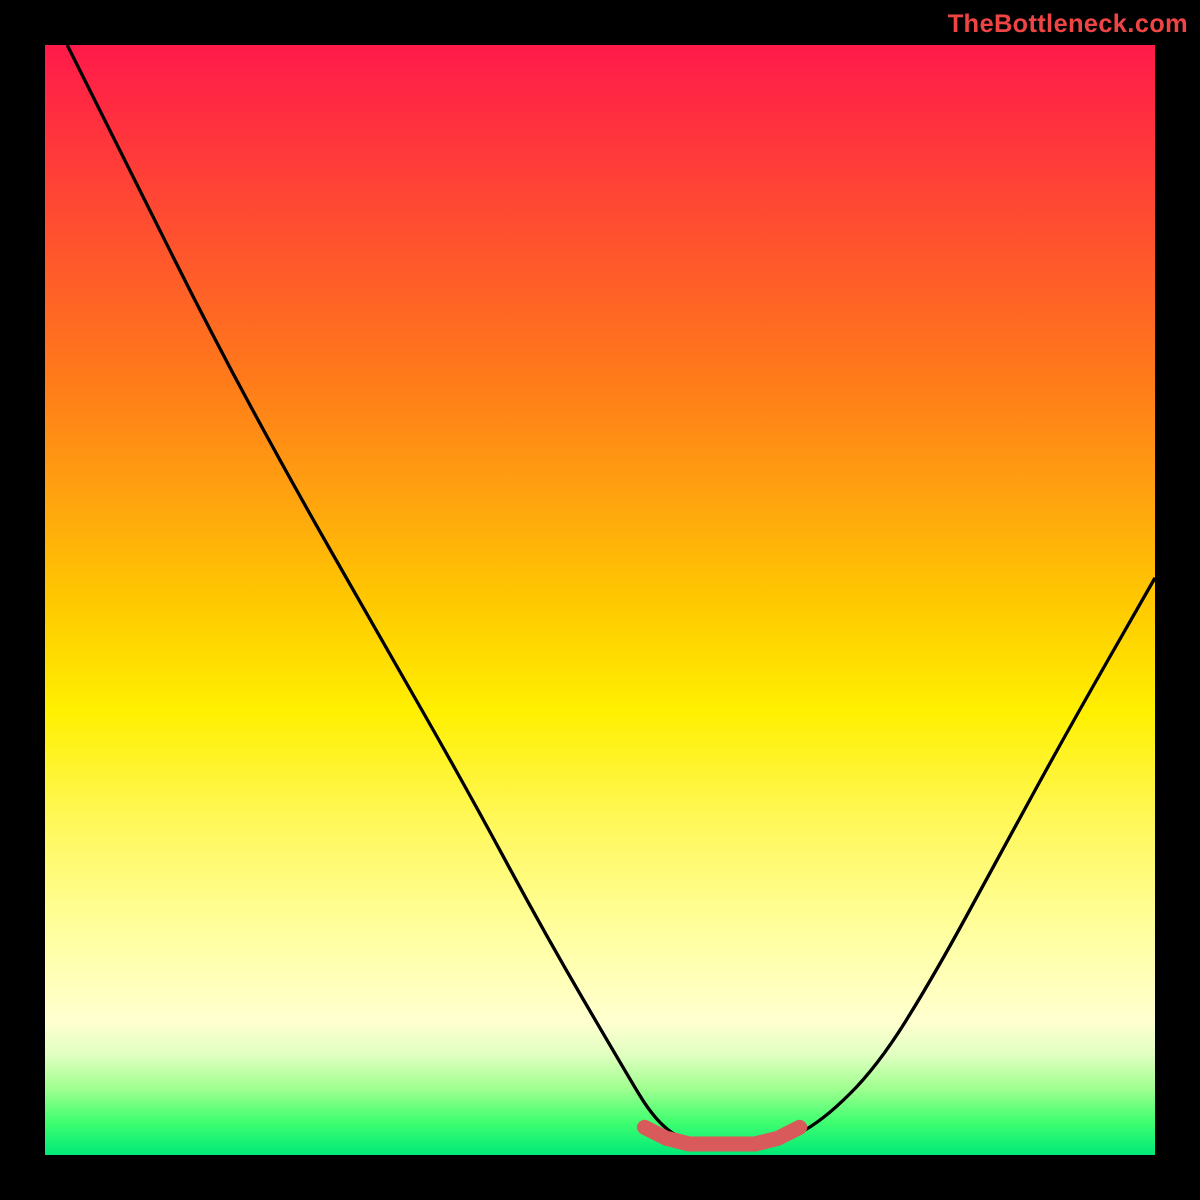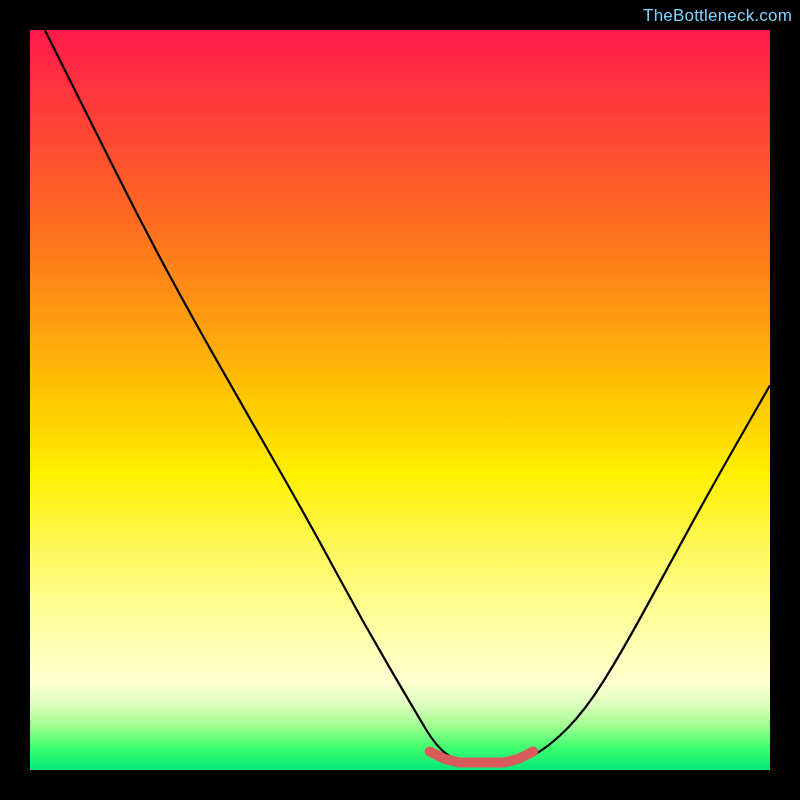--- a/index.html
+++ b/index.html
@@ -36,23 +36,23 @@
       #e0ffc0 91%,
       #a0ff90 94%,
       #40ff70 97%,
       #00e878 100%
     );
   }
   .watermark {
     position: absolute;
     top: 6px;
     right: 8px;
-    color: #7dd3fc;
+    color: #ef4444;
     font-size: 17px;
-    font-weight: 400;
+    font-weight: 700;
     z-index: 10;
     letter-spacing: 0.2px;
   }
   svg.curve {
     position: absolute;
     left: 0;
     top: 0;
     width: 740px;
     height: 740px;
     pointer-events: none;

